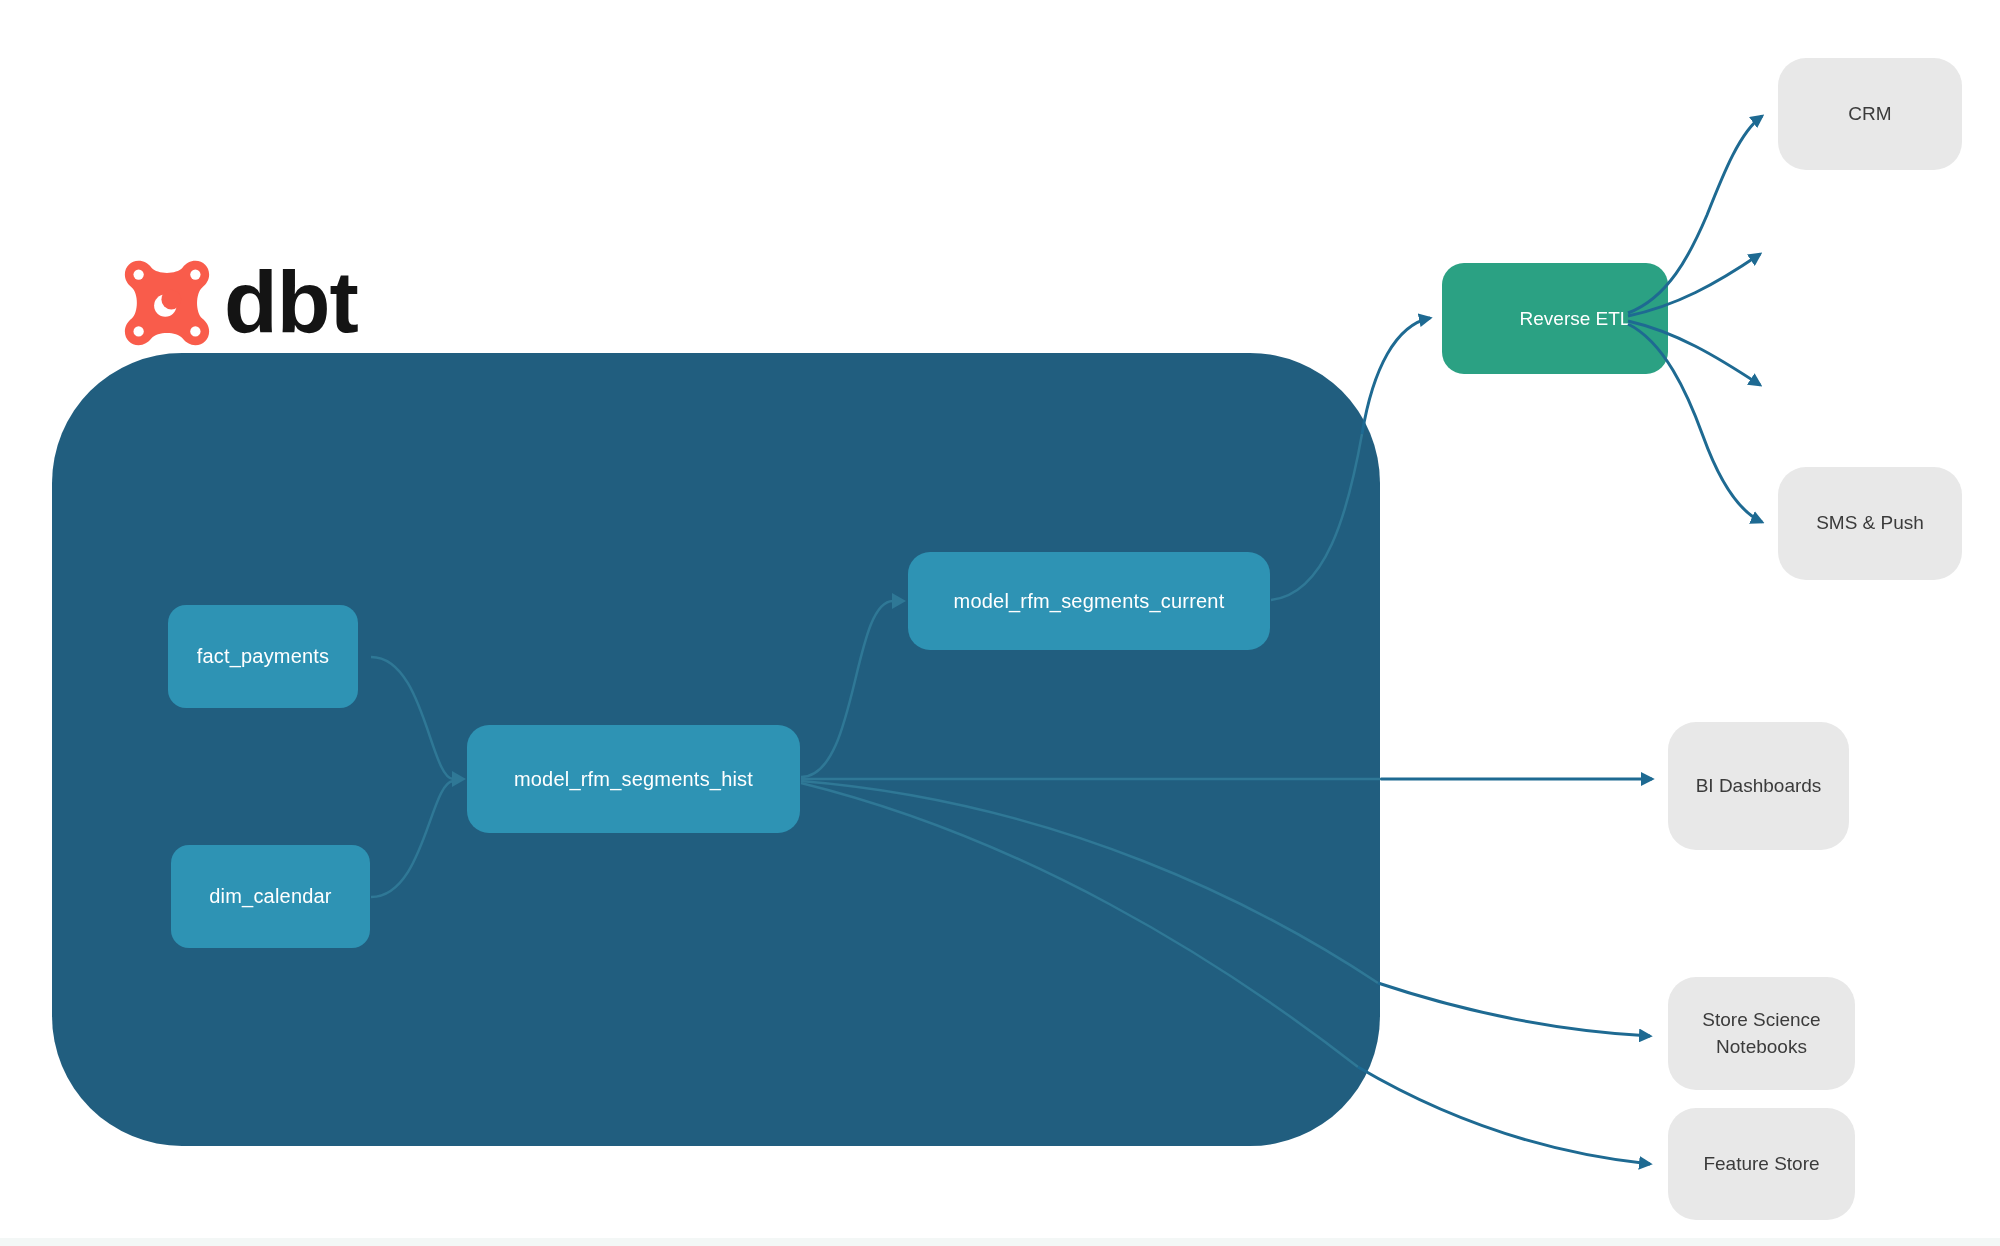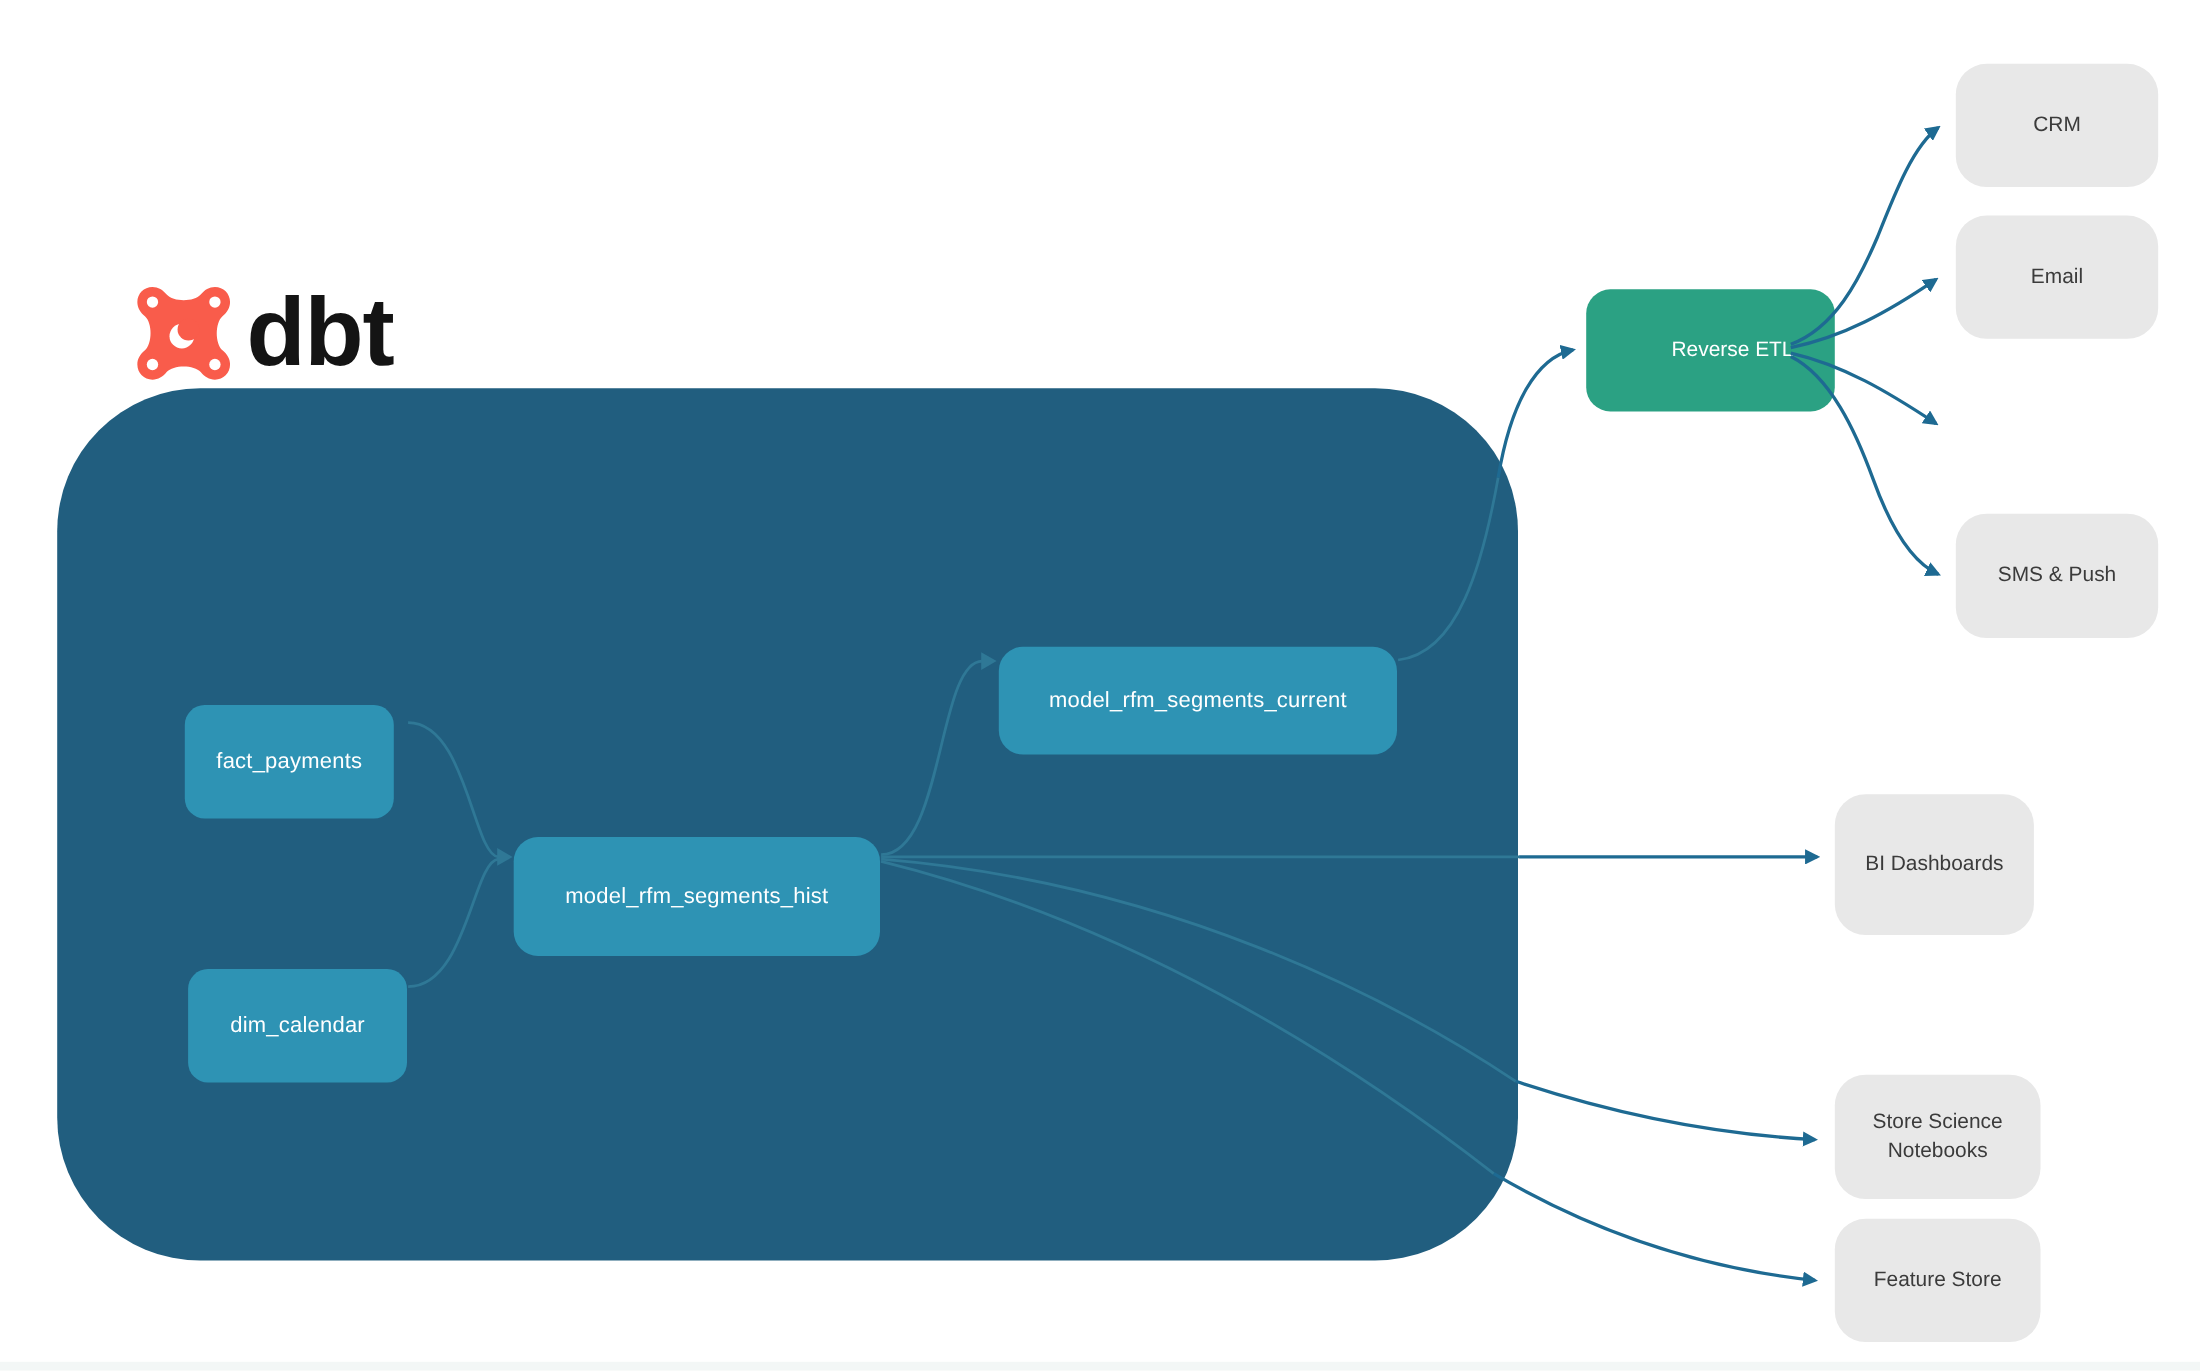--- a/index.html
+++ b/index.html
@@ -10,21 +10,21 @@
   .logo{position:absolute;left:124px;top:256px;display:flex;align-items:flex-end;gap:14px;height:90px;}
   .logo-text{font-size:88px;line-height:88px;font-weight:bold;color:#141414;letter-spacing:-1px;}
 
   
   .big-container{position:absolute;left:52px;top:353px;width:1328px;height:793px;
     background:#215E7F;border-radius:130px;}
 
   
   .node{position:absolute;display:flex;align-items:center;justify-content:center;
     background:#2E93B4;color:#FFFFFF;font-size:20px;letter-spacing:.2px;
-    border-radius:18px;text-align:center;margin-top:36px;}
+    border-radius:18px;text-align:center;}
   .node-fact{left:168px;top:605px;width:190px;height:103px;}
   .node-dim{left:171px;top:845px;width:199px;height:103px;}
   .node-hist{left:467px;top:725px;width:333px;height:108px;border-radius:22px;}
   .node-current{left:908px;top:552px;width:362px;height:98px;border-radius:22px;}
 
   
   .reverse{position:absolute;left:1442px;top:263px;width:186px;height:111px;
     display:flex;align-items:center;justify-content:center;
     background:#2BA183;color:#FFFFFF;font-size:19px;border-radius:22px;padding-left:40px;}
 
@@ -80,23 +80,20 @@
     <span>model_rfm_segments_current</span>
   </div>
 
   <div class="reverse">
     <span>Reverse ETL</span>
   </div>
 
   <div class="dest dest-crm">
     <span>CRM</span>
   </div>
-  <div class="dest dest-email">
-    <span>Email</span>
-  </div>
   <div class="dest dest-sms">
     <span>SMS &amp; Push</span>
   </div>
 
   <div class="dest dest-bi">
     <span>BI Dashboards</span>
   </div>
   <div class="dest dest-ds">
     <span>Store Science Notebooks</span>
   </div>

